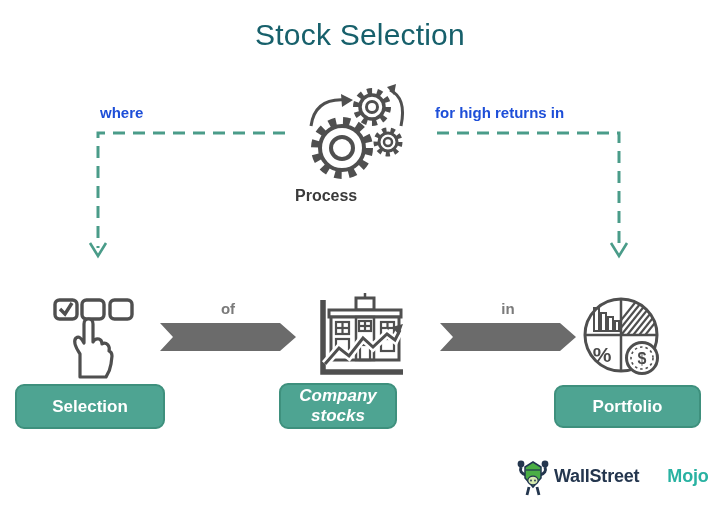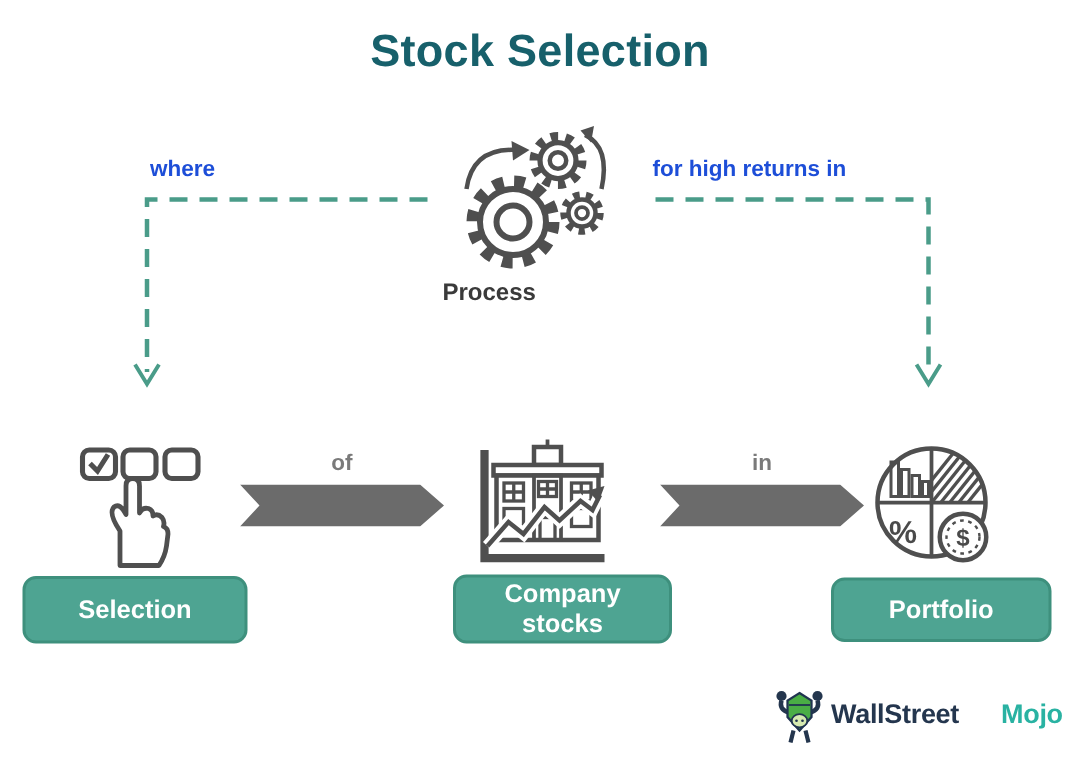--- a/index.html
+++ b/index.html
@@ -2,21 +2,21 @@
 <html><head>
 <meta charset="utf-8">
 <style>
   html,body{margin:0;padding:0;background:#fff;}
   .canvas{
     position:relative;width:720px;height:510px;background:#ffffff;
     font-family:"Liberation Sans",sans-serif;overflow:hidden;
   }
   .title{
     position:absolute;left:0;top:18px;width:720px;text-align:center;
-    font-size:30px;font-weight:bold;color:#17606B;letter-spacing:0.2px;
+    font-size:30px;font-weight:normal;color:#17606B;letter-spacing:0.2px;
   }
   .conn-label{
     position:absolute;font-size:15px;font-weight:600;color:#1d4ed8;text-align:left;
   }
   .where-label{left:100px;top:104px;width:160px;}
   .returns-label{left:435px;top:104px;width:190px;}
   .process-label{
     position:absolute;left:295px;top:187px;width:120px;text-align:left;
     font-size:16px;font-weight:bold;color:#3A3A3A;
   }
@@ -24,21 +24,21 @@
     position:absolute;font-size:15px;font-weight:600;color:#7A7A7A;text-align:center;width:136px;
   }
   .of-label{left:160px;top:300px;}
   .in-label{left:440px;top:300px;}
   .node-box{
     position:absolute;background:#4EA492;border:2px solid #3E907D;border-radius:9px;
     color:#ffffff;font-weight:bold;font-size:17px;display:flex;align-items:center;
     justify-content:center;text-align:center;box-sizing:border-box;line-height:1.15;
   }
   .selection-box{left:15px;top:384px;width:150px;height:45px;}
-  .company-box{left:302px;top:383px;width:146px;height:46px;}
+  .company-box{left:279px;top:383px;width:118px;height:46px;font-style:italic;}
   .company-box .wrap{display:inline-block;max-width:100px;}
   .portfolio-box{left:554px;top:385px;width:147px;height:43px;}
   .abs{position:absolute;}
   .logo{
     position:absolute;left:516px;top:456px;display:flex;align-items:center;gap:4px;
   }
   .logo-text{font-size:18px;font-weight:bold;letter-spacing:-0.2px;}
   .logo-text .p1{color:#24364E;}
   .logo-text .p2{color:#29B2A2;padding-left:28px;}
 </style>

